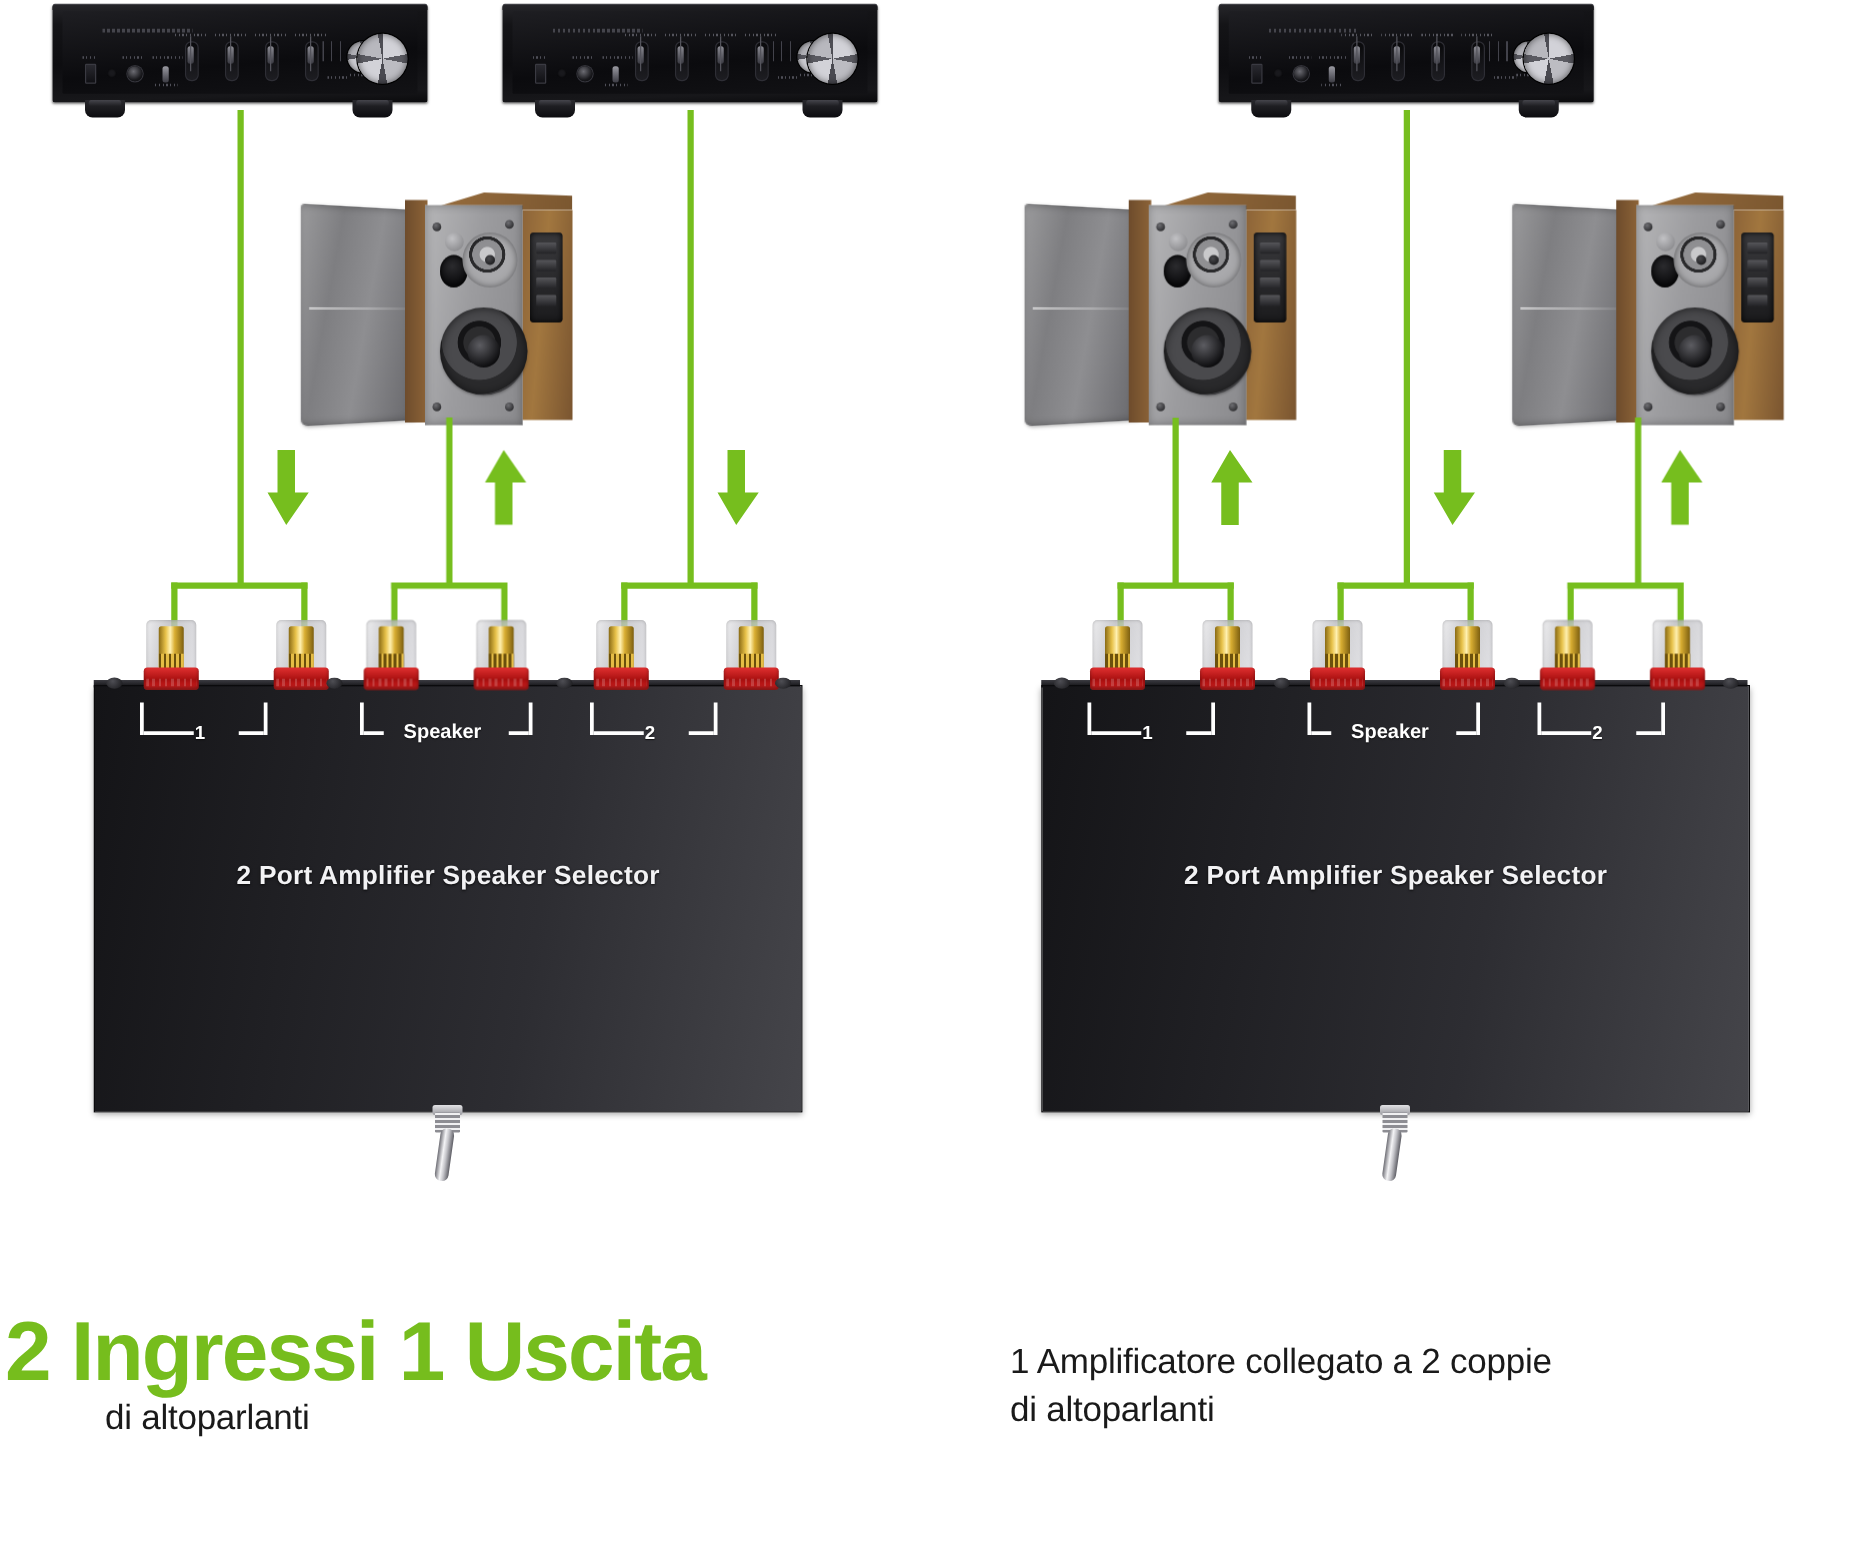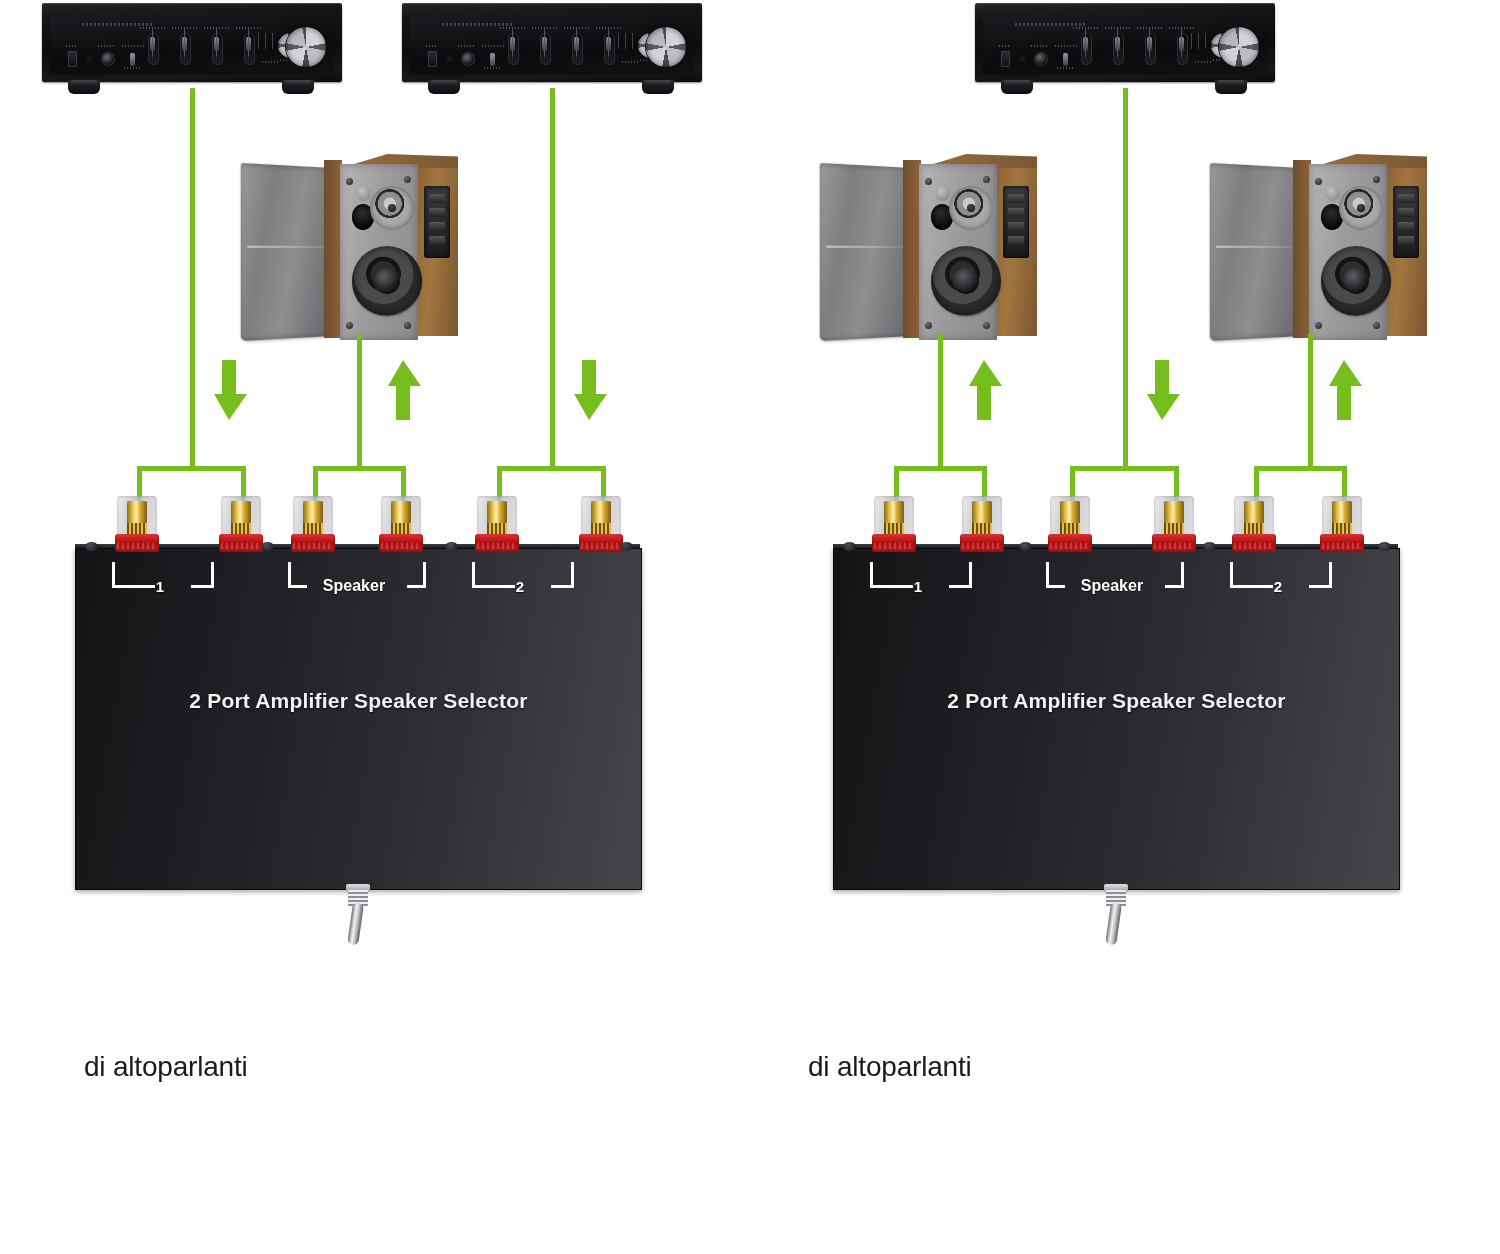--- a/index.html
+++ b/index.html
@@ -350,20 +350,21 @@
     <div class="brkt-label" style="left:420px;top:30px;width:50px;">2</div>
 
     <div class="toggle" style="left:266px;top:336px;">
       <div class="collar"></div>
         <div class="thread"></div>
         <div class="lever"></div>
     </div>
   </div>
 
   <div class="cap" style="left:0;top:1048px;width:750px;">
+    <div class="h" style="text-align:left;padding-left:4px;">2 Ingressi 1 Uscita</div>
     <div class="s" style="padding-left:84px;">di altoparlanti</div>
   </div>
 </div>
 
 <div class="panel right">
 
   <div class="amp" style="left:215px;top:0;">
     <div class="topedge"></div>
     <div class="chassis"></div>
     <div class="face">
@@ -546,15 +547,16 @@
     <div class="brkt-label" style="left:420px;top:30px;width:50px;">2</div>
 
     <div class="toggle" style="left:266px;top:336px;">
       <div class="collar"></div>
         <div class="thread"></div>
         <div class="lever"></div>
     </div>
   </div>
 
   <div class="cap" style="left:0;top:1048px;width:750px;">
+    <div class="s" style="padding-left:58px;padding-top:22px;">1 Amplificatore collegato a 2 coppie</div>
     <div class="s" style="padding-left:58px;">di altoparlanti</div>
   </div>
 </div>
 
 </body></html>

